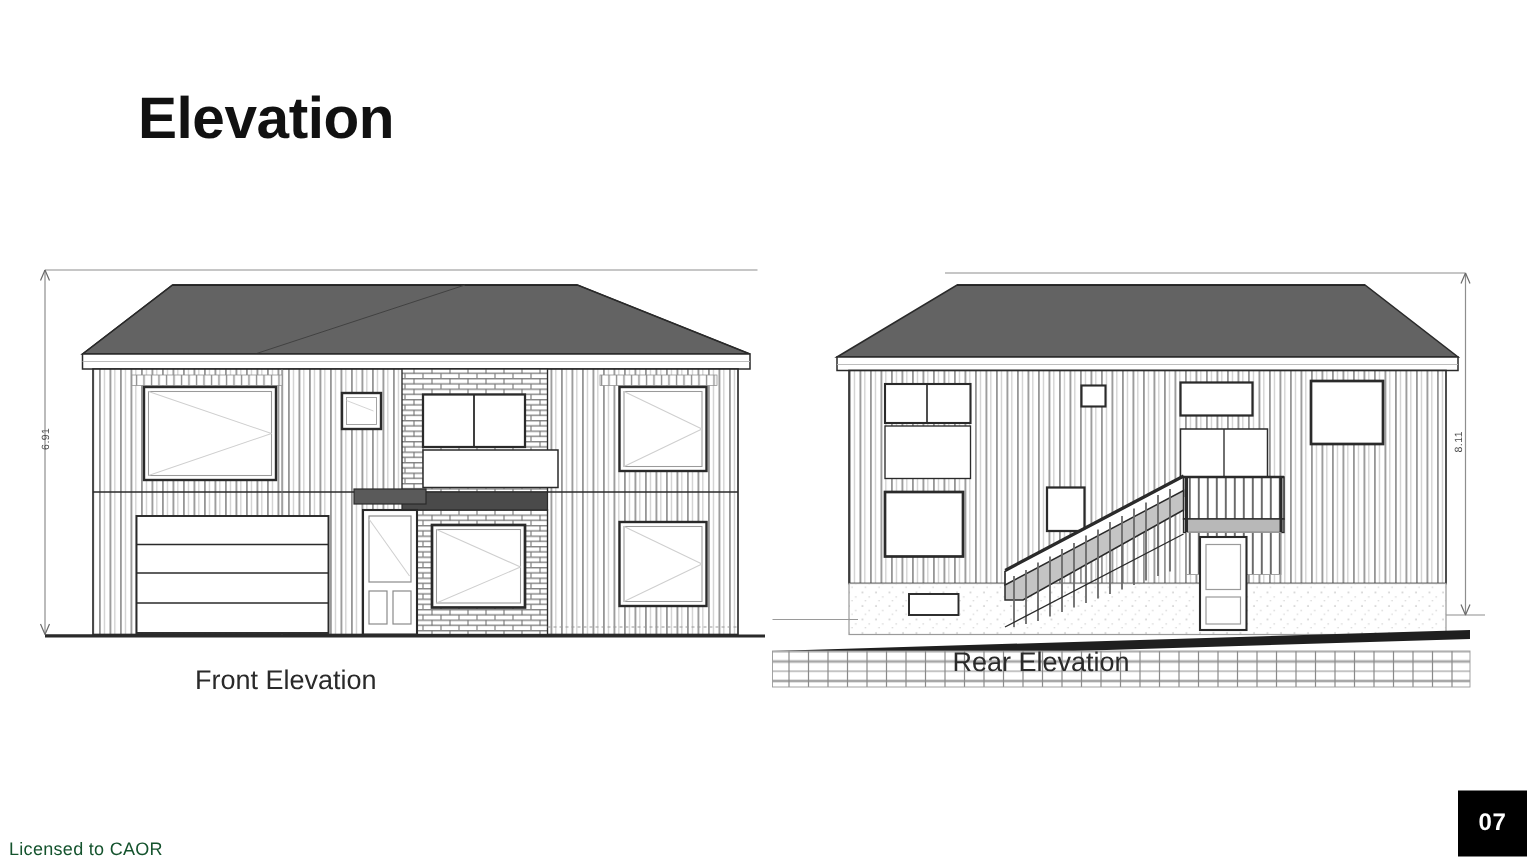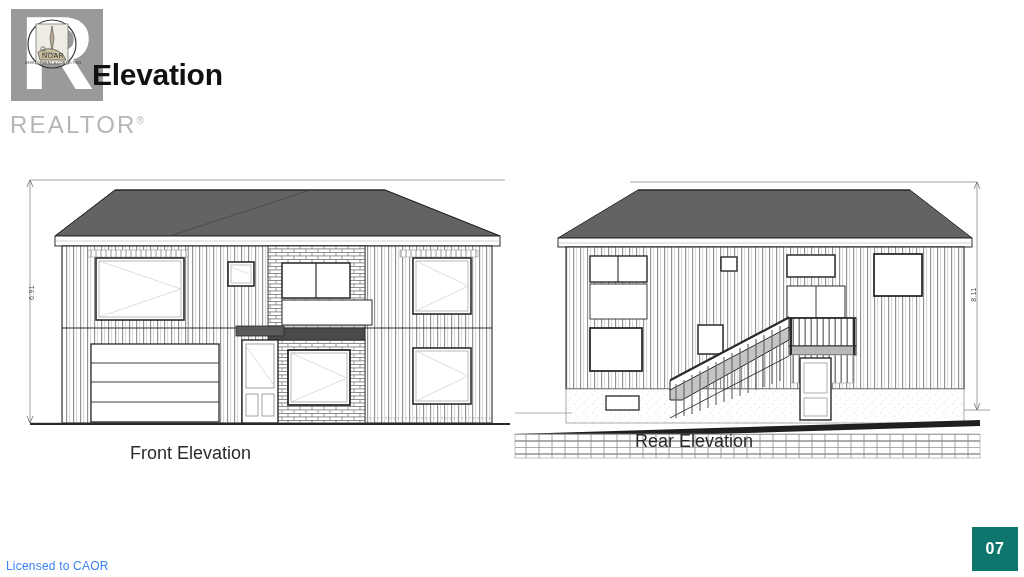--- a/index.html
+++ b/index.html
@@ -63,21 +63,21 @@
   .noar-sub {
     position: absolute; left: 4px; top: 55px;
     width: 82px; text-align: center;
     font-size: 3.4px; color: #3a3a3a;
     letter-spacing: .2px;
     font-family: "Liberation Sans", sans-serif;
   }
 
   #page-title {
     position: absolute; left: 92px; top: 58px;
-    font-size: 30px; font-weight: bold;
+    font-size: 39px; font-weight: bold;
     color: #111111;
     letter-spacing: -0.3px;
   }
 
   
   #drawing { position: absolute; left: 0; top: 150px; width: 1024px; height: 350px; }
 
   .caption {
     position: absolute;
     font-size: 18px;
@@ -95,56 +95,39 @@
     transform-origin: center center;
     white-space: nowrap;
     letter-spacing: .3px;
   }
   #dim-left  { left: 16px;  top: 139px; width: 30px; text-align: center; }
   #dim-right { left: 958px; top: 141px; width: 30px; text-align: center; }
 
   
   #footer-note {
     position: absolute; left: 6px; top: 559px;
-    font-size: 12px; color: #3b82f6;
+    font-size: 12px; color: #14532d;
     letter-spacing: .2px;
     text-align: right;
   }
   #page-badge {
     position: absolute; left: 972px; top: 527px;
     width: 46px; height: 44px;
-    background: #0f766e;
+    background: #000000;
     color: #ffffff;
     font-size: 16px; font-weight: bold;
     display: flex; align-items: center; justify-content: center;
     letter-spacing: .5px;
   }
 </style>
 </head>
 <body>
 
 <div id="header">
 
-  <div id="realtor-logo">
-    <div class="logo-box"></div>
-    <div class="logo-r">R</div>
-
-    <svg class="noar-emblem" viewBox="0 0 56 56">
-      <circle cx="28" cy="26" r="24" fill="none" stroke="#3a3a3a" stroke-width="1.2"></circle>
-      <rect x="12" y="6" width="32" height="40" fill="#efece4" stroke="#6a6a6a" stroke-width="0.7"></rect>
-      <path d="M28 8 L30 20 L28 34 L26 20 Z" fill="#b9ae93" stroke="#4a4a4a" stroke-width="0.6"></path>
-      <path d="M14 34 Q24 28 34 33 Q40 36 42 42 L16 42 Z" fill="#c9bf9f" stroke="#4a4a4a" stroke-width="0.7"></path>
-      <path d="M18 36 Q26 33 33 37" fill="none" stroke="#5a5a5a" stroke-width="0.6"></path>
-      <circle cx="19" cy="31" r="2.2" fill="none" stroke="#4a4a4a" stroke-width="0.7"></circle>
-    </svg>
-    <div class="noar-text">NOAR</div>
-    <div class="noar-sub">DEVELOPMENT &amp; CONSULTING</div>
-
-    <div class="logo-word"><span>REALTOR</span><sup>®</sup></div>
-  </div>
 
   <div id="page-title">Elevation</div>
 </div>
 
 <div id="drawing">
 
   <svg width="520" height="300" style="position:absolute;left:10px;top:18px;" viewBox="0 0 520 300">
     <defs>
       <pattern id="siding-f" width="7" height="10" patternUnits="userSpaceOnUse">
         <rect width="7" height="10" fill="#ffffff"></rect>

